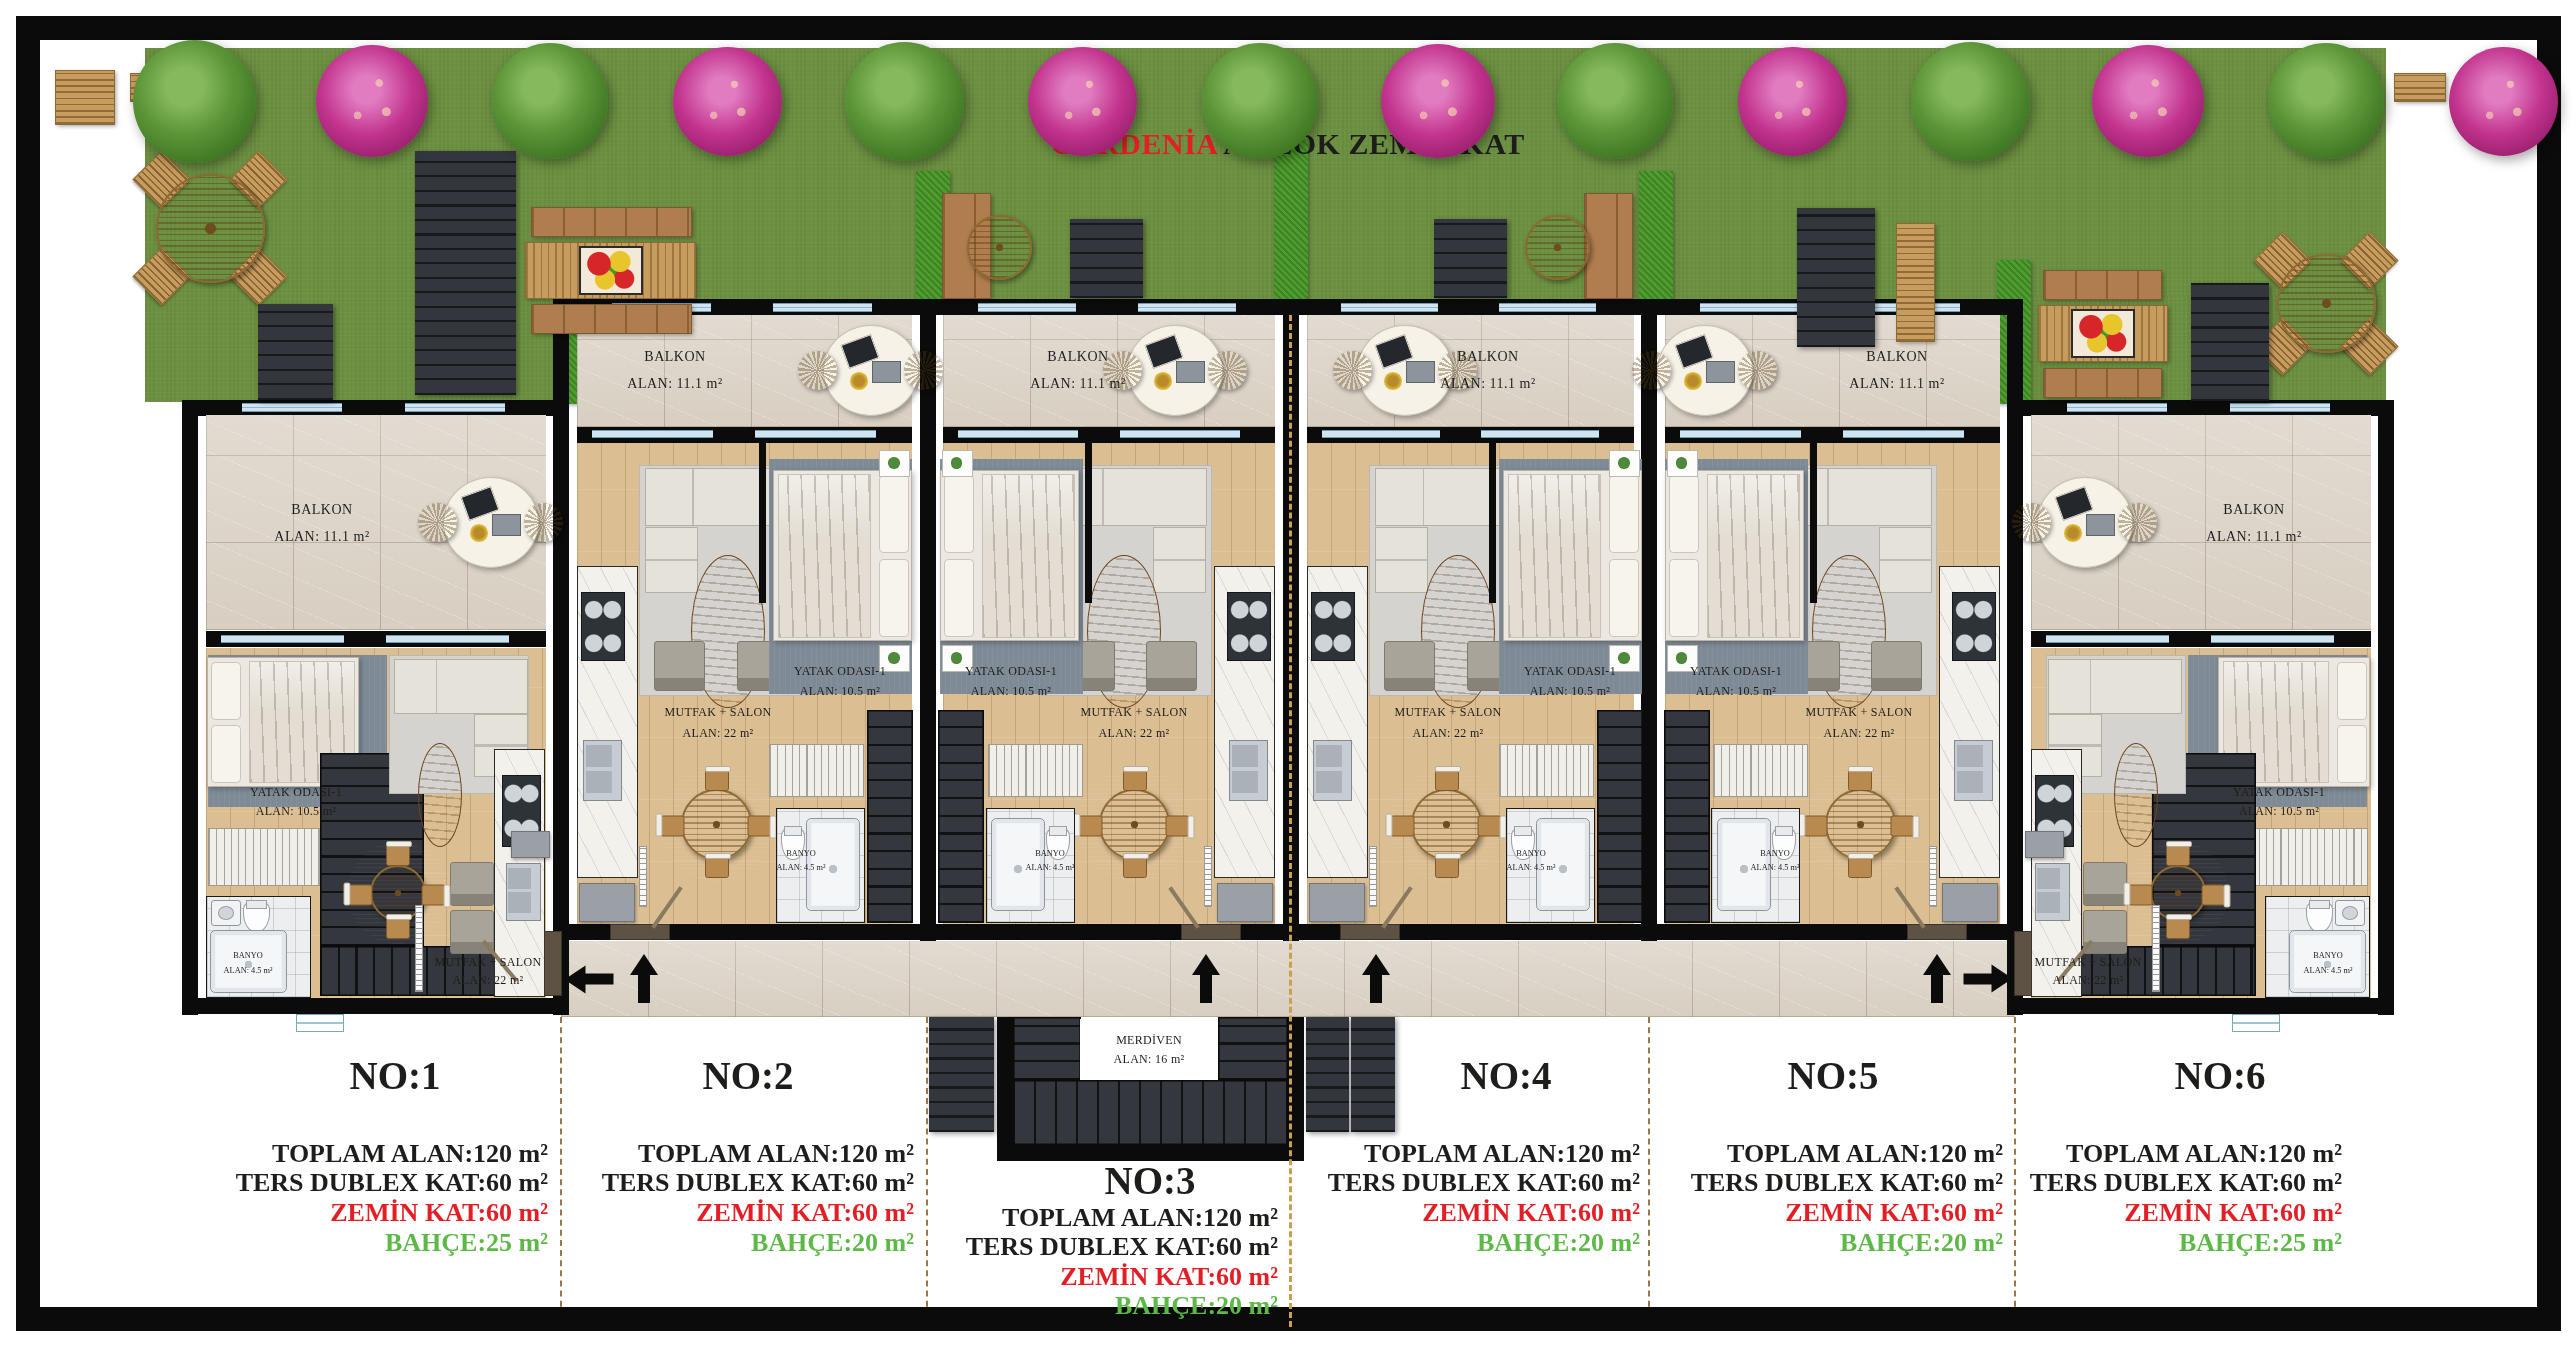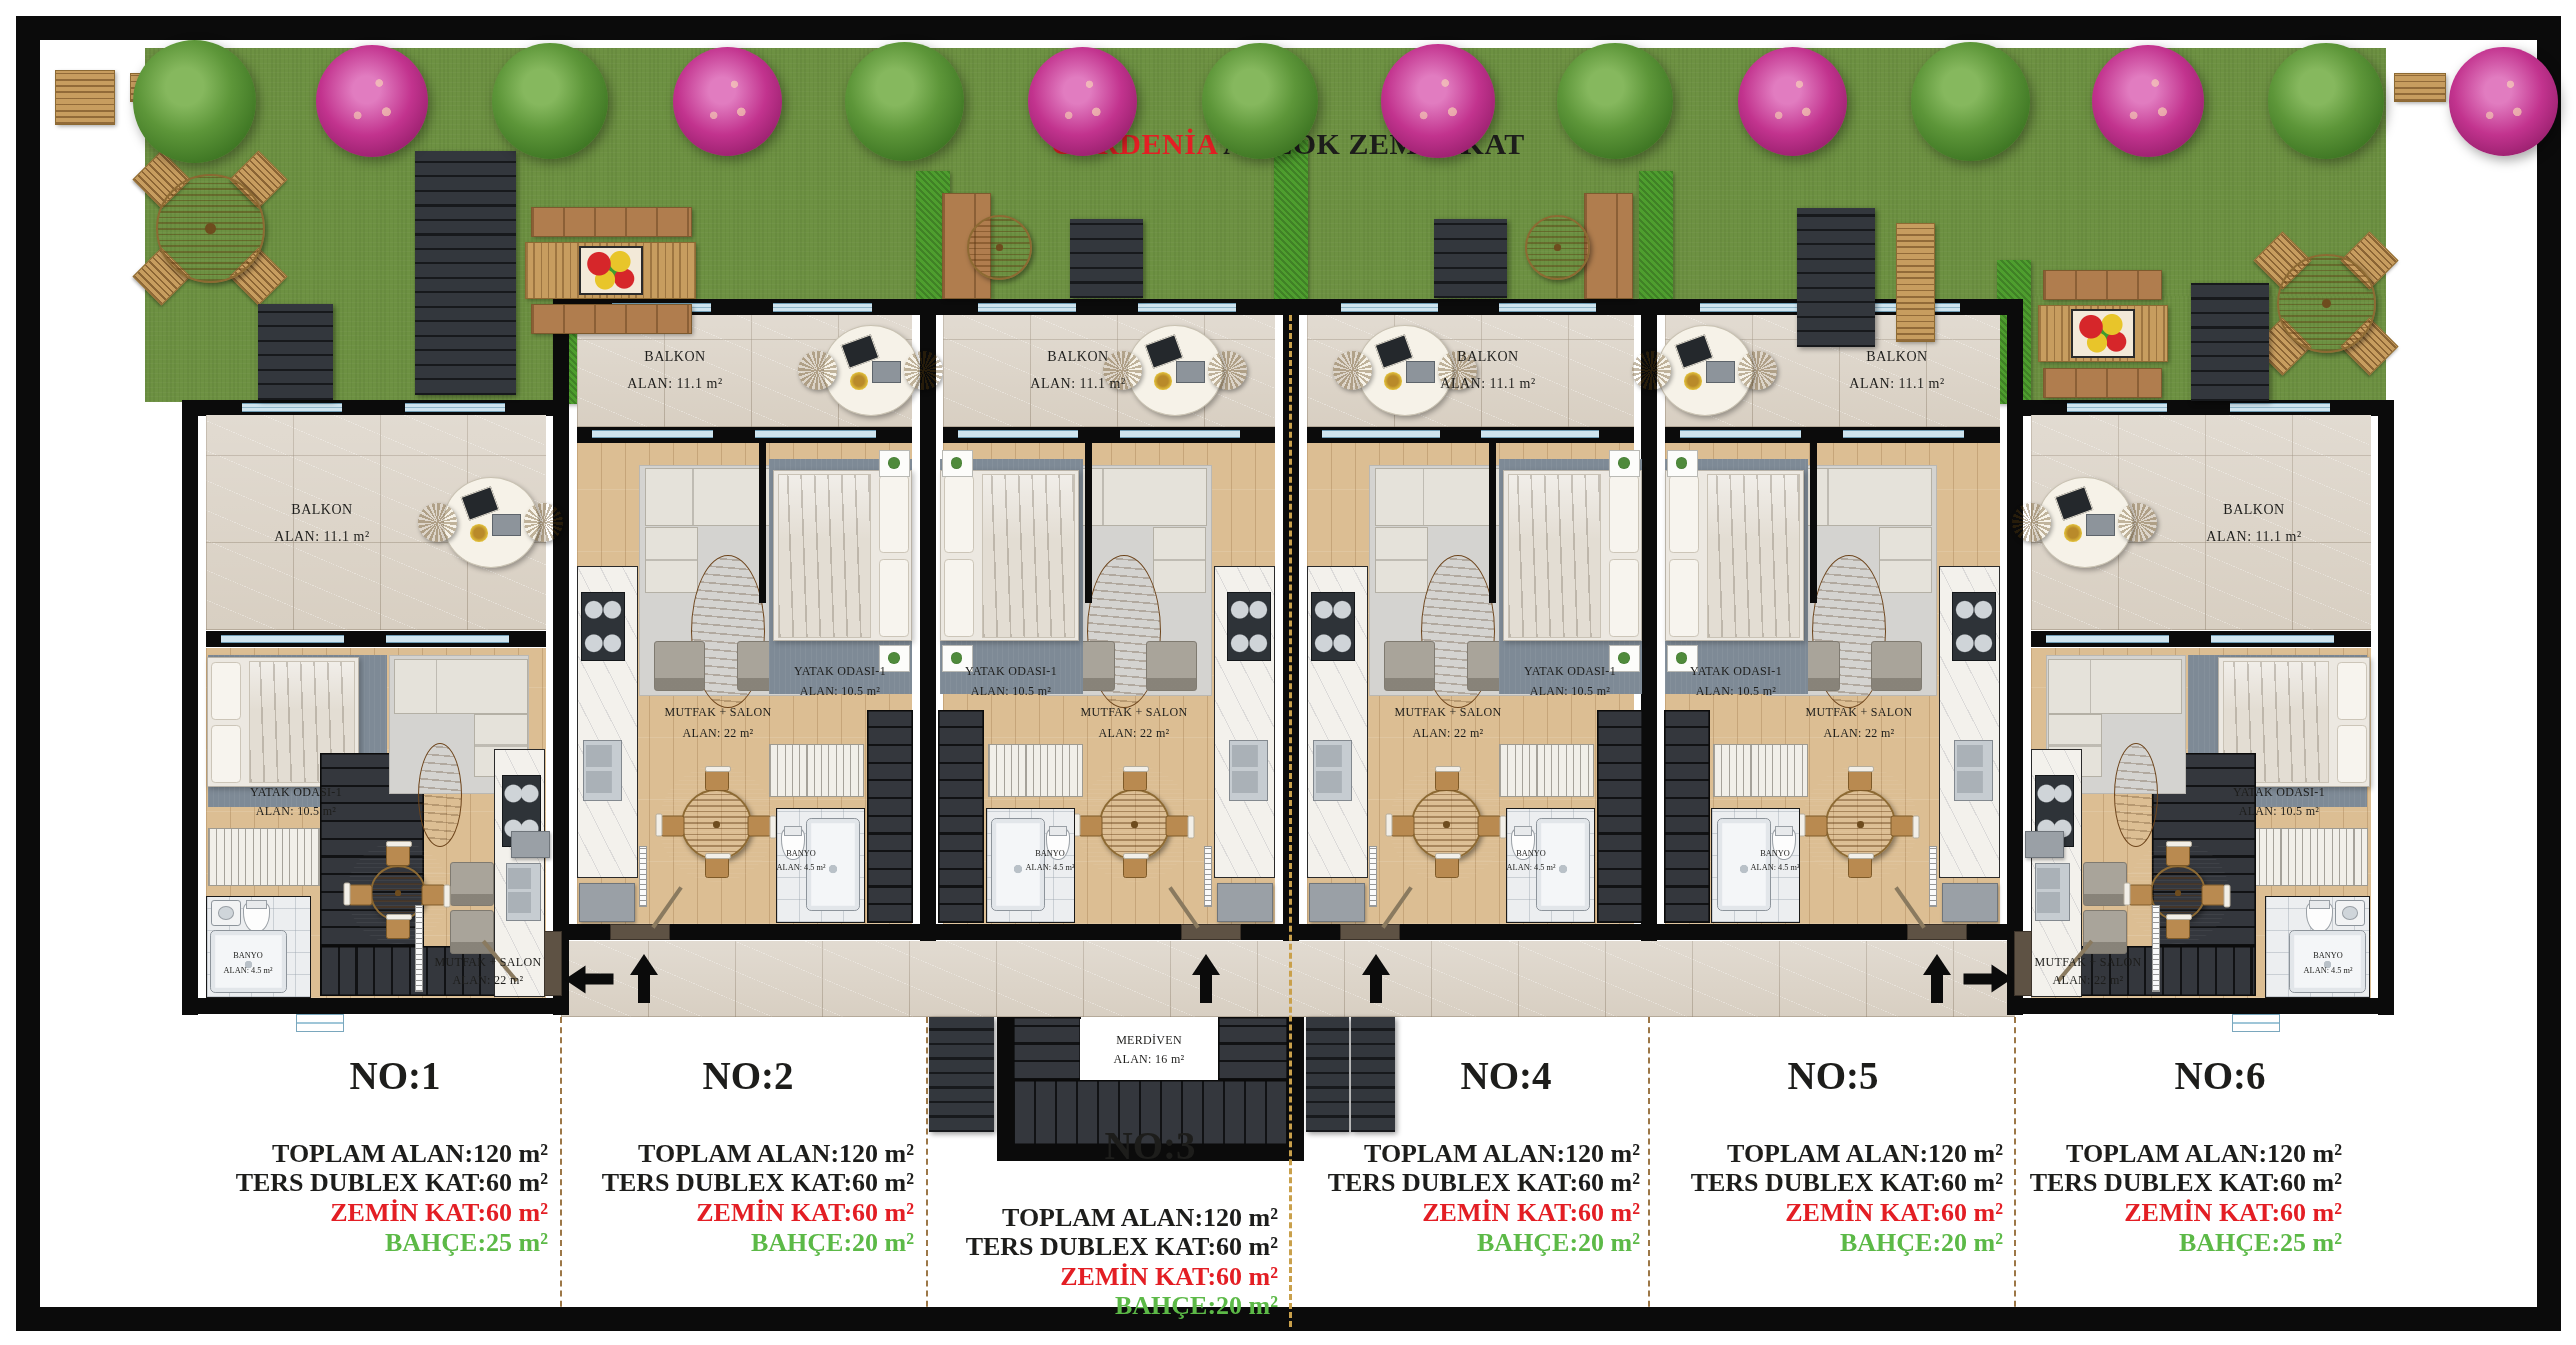--- a/index.html
+++ b/index.html
@@ -563,21 +563,21 @@
       <div class="t no-title" style="left: 395px; top: 1075px; z-index: 6;">NO:1</div>
       <div class="t info " style="left: 548px; top: 1154px; z-index: 6; transform: translate(-100%, -50%);">TOPLAM ALAN:120 m²</div>
       <div class="t info " style="left: 548px; top: 1183px; z-index: 6; transform: translate(-100%, -50%);">TERS DUBLEX KAT:60 m²</div>
       <div class="t info red" style="left: 548px; top: 1213px; z-index: 6; transform: translate(-100%, -50%);">ZEMİN KAT:60 m²</div>
       <div class="t info green" style="left: 548px; top: 1243px; z-index: 6; transform: translate(-100%, -50%);">BAHÇE:25 m²</div>
       <div class="t no-title" style="left: 748px; top: 1075px; z-index: 6;">NO:2</div>
       <div class="t info " style="left: 914px; top: 1154px; z-index: 6; transform: translate(-100%, -50%);">TOPLAM ALAN:120 m²</div>
       <div class="t info " style="left: 914px; top: 1183px; z-index: 6; transform: translate(-100%, -50%);">TERS DUBLEX KAT:60 m²</div>
       <div class="t info red" style="left: 914px; top: 1213px; z-index: 6; transform: translate(-100%, -50%);">ZEMİN KAT:60 m²</div>
       <div class="t info green" style="left: 914px; top: 1243px; z-index: 6; transform: translate(-100%, -50%);">BAHÇE:20 m²</div>
-      <div class="t no-title" style="left: 1150px; top: 1145px; z-index: 6;">NO:3</div>
+      <div class="t no-title" style="left: 1150px; top: 1180px; z-index: 6;">NO:3</div>
       <div class="t info " style="left: 1278px; top: 1218px; z-index: 6; transform: translate(-100%, -50%);">TOPLAM ALAN:120 m²</div>
       <div class="t info " style="left: 1278px; top: 1247px; z-index: 6; transform: translate(-100%, -50%);">TERS DUBLEX KAT:60 m²</div>
       <div class="t info red" style="left: 1278px; top: 1277px; z-index: 6; transform: translate(-100%, -50%);">ZEMİN KAT:60 m²</div>
       <div class="t info green" style="left: 1278px; top: 1306px; z-index: 6; transform: translate(-100%, -50%);">BAHÇE:20 m²</div>
       <div class="t no-title" style="left: 1506px; top: 1075px; z-index: 6;">NO:4</div>
       <div class="t info " style="left: 1640px; top: 1154px; z-index: 6; transform: translate(-100%, -50%);">TOPLAM ALAN:120 m²</div>
       <div class="t info " style="left: 1640px; top: 1183px; z-index: 6; transform: translate(-100%, -50%);">TERS DUBLEX KAT:60 m²</div>
       <div class="t info red" style="left: 1640px; top: 1213px; z-index: 6; transform: translate(-100%, -50%);">ZEMİN KAT:60 m²</div>
       <div class="t info green" style="left: 1640px; top: 1243px; z-index: 6; transform: translate(-100%, -50%);">BAHÇE:20 m²</div>
       <div class="t no-title" style="left: 1833px; top: 1075px; z-index: 6;">NO:5</div>

